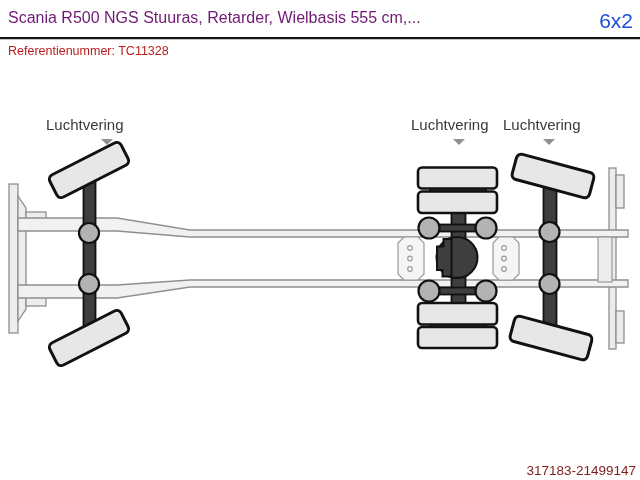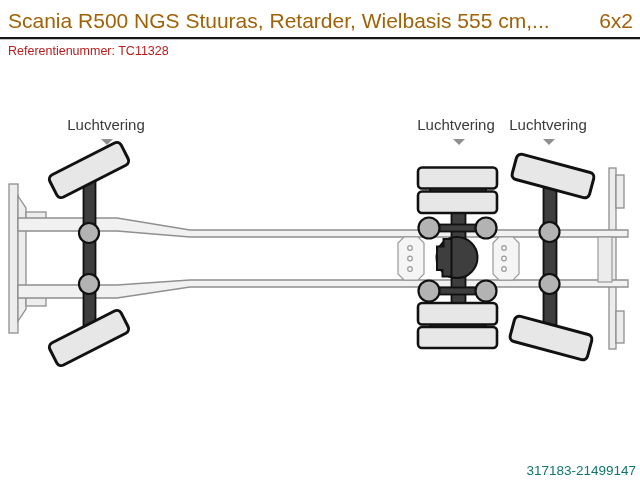--- a/index.html
+++ b/index.html
@@ -3,54 +3,54 @@
 <meta charset="utf-8">
 <style>
   html,body{margin:0;padding:0;}
   body{
     width:640px;height:480px;position:relative;overflow:hidden;
     background:#ffffff;font-family:"Liberation Sans", sans-serif;
   }
   
   .title{
     position:absolute;left:8px;top:9px;width:560px;
-    font-size:21px;color:#a16207;white-space:nowrap;
+    font-size:16px;color:#701a75;white-space:nowrap;
   }
   .axle-config{
     position:absolute;right:7px;top:9px;
-    font-size:21px;color:#a16207;
+    font-size:21px;color:#1d4ed8;
   }
   .title-rule{position:absolute;left:0;top:37px;width:640px;height:2px;background:#161616;}
   .title-rule-shadow{position:absolute;left:0;top:39px;width:640px;height:1px;background:#c6c6c6;}
   .reference{
     position:absolute;left:8px;top:44px;
     font-size:12.5px;color:#b91c1c;
   }
   
   .susp-label{
-    position:absolute;top:116px;text-align:center;
+    position:absolute;top:116px;
     font-size:15px;color:#3a3a3a;white-space:nowrap;
   }
   .susp-label.l1{left:46px;width:120px;}
   .susp-label.l2{left:411px;width:90px;}
   .susp-label.l3{left:503px;width:90px;}
   .arrow-down{
     position:absolute;top:139px;width:0;height:0;
     border-left:6px solid transparent;border-right:6px solid transparent;
     border-top:6px solid #8f8f8f;
   }
   .arrow-down.a1{left:101px;}
   .arrow-down.a2{left:453px;}
   .arrow-down.a3{left:543px;}
   
   .chassis-svg{position:absolute;left:0;top:0;width:640px;height:480px;}
   
   .listing-id{
     position:absolute;right:4px;bottom:2px;
-    font-size:13.5px;color:#0f766e;margin-top:45px;
+    font-size:13.5px;color:#7f1d1d;margin-top:45px;
   }
 </style>
 </head>
 <body>
 
 <div class="title">Scania R500 NGS Stuuras, Retarder, Wielbasis 555 cm,...</div>
 <div class="axle-config">6x2</div>
 <div class="title-rule"></div>
 <div class="title-rule-shadow"></div>
 <div class="reference">Referentienummer: TC11328</div>

